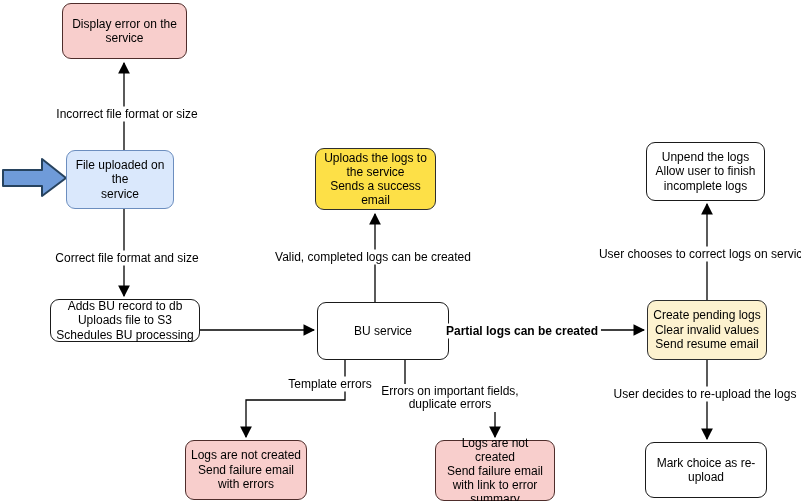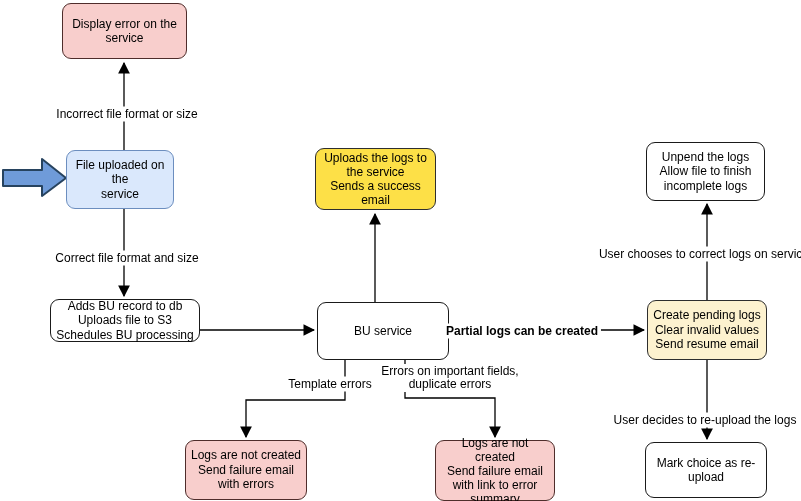--- a/index.html
+++ b/index.html
@@ -75,35 +75,36 @@
   <div class="node pink" style="left:435px; top:440px; width:120px; height:61px; line-height:14px;">Logs are not created
 Send failure email
 with link to error
 summary</div>
 
   <div class="node yellow" style="left:647px; top:300px; width:120px; height:60px;">Create pending logs
 Clear invalid values
 Send resume email</div>
 
   <div class="node white" style="left:646px; top:142px; width:119px; height:59px;">Unpend the logs
-Allow file to finish
+Allow user to finish
 incomplete logs</div>
 
   <div class="node white" style="left:645px; top:442px; width:122px; height:56px;">Mark choice as re-
 upload</div>
 
   <div class="elabel" style="left:127px; top:114px;">Incorrect file format or size</div>
 
   <div class="elabel" style="left:127px; top:258px;">Correct file format and size</div>
 
+  <div class="elabel" style="left:373px; top:257px;">Valid, completed logs can be created</div>
 
   <div class="elabel" style="left:522px; top:331px;font-weight:bold;">Partial logs can be created</div>
 
   <div class="elabel" style="left:330px; top:384px;">Template errors</div>
 
-  <div class="elabel" style="left:450px; top:378px;">Errors on important fields,
+  <div class="elabel" style="left:450px; top:398px;">Errors on important fields,
 duplicate errors</div>
 
   <div class="elabel" style="left:704px; top:254px;">User chooses to correct logs on service</div>
 
-  <div class="elabel" style="left:705px; top:394px;margin-top:26px;">User decides to re-upload the logs</div>
+  <div class="elabel" style="left:705px; top:394px;">User decides to re-upload the logs</div>
 
 </div>
 
 </body></html>

